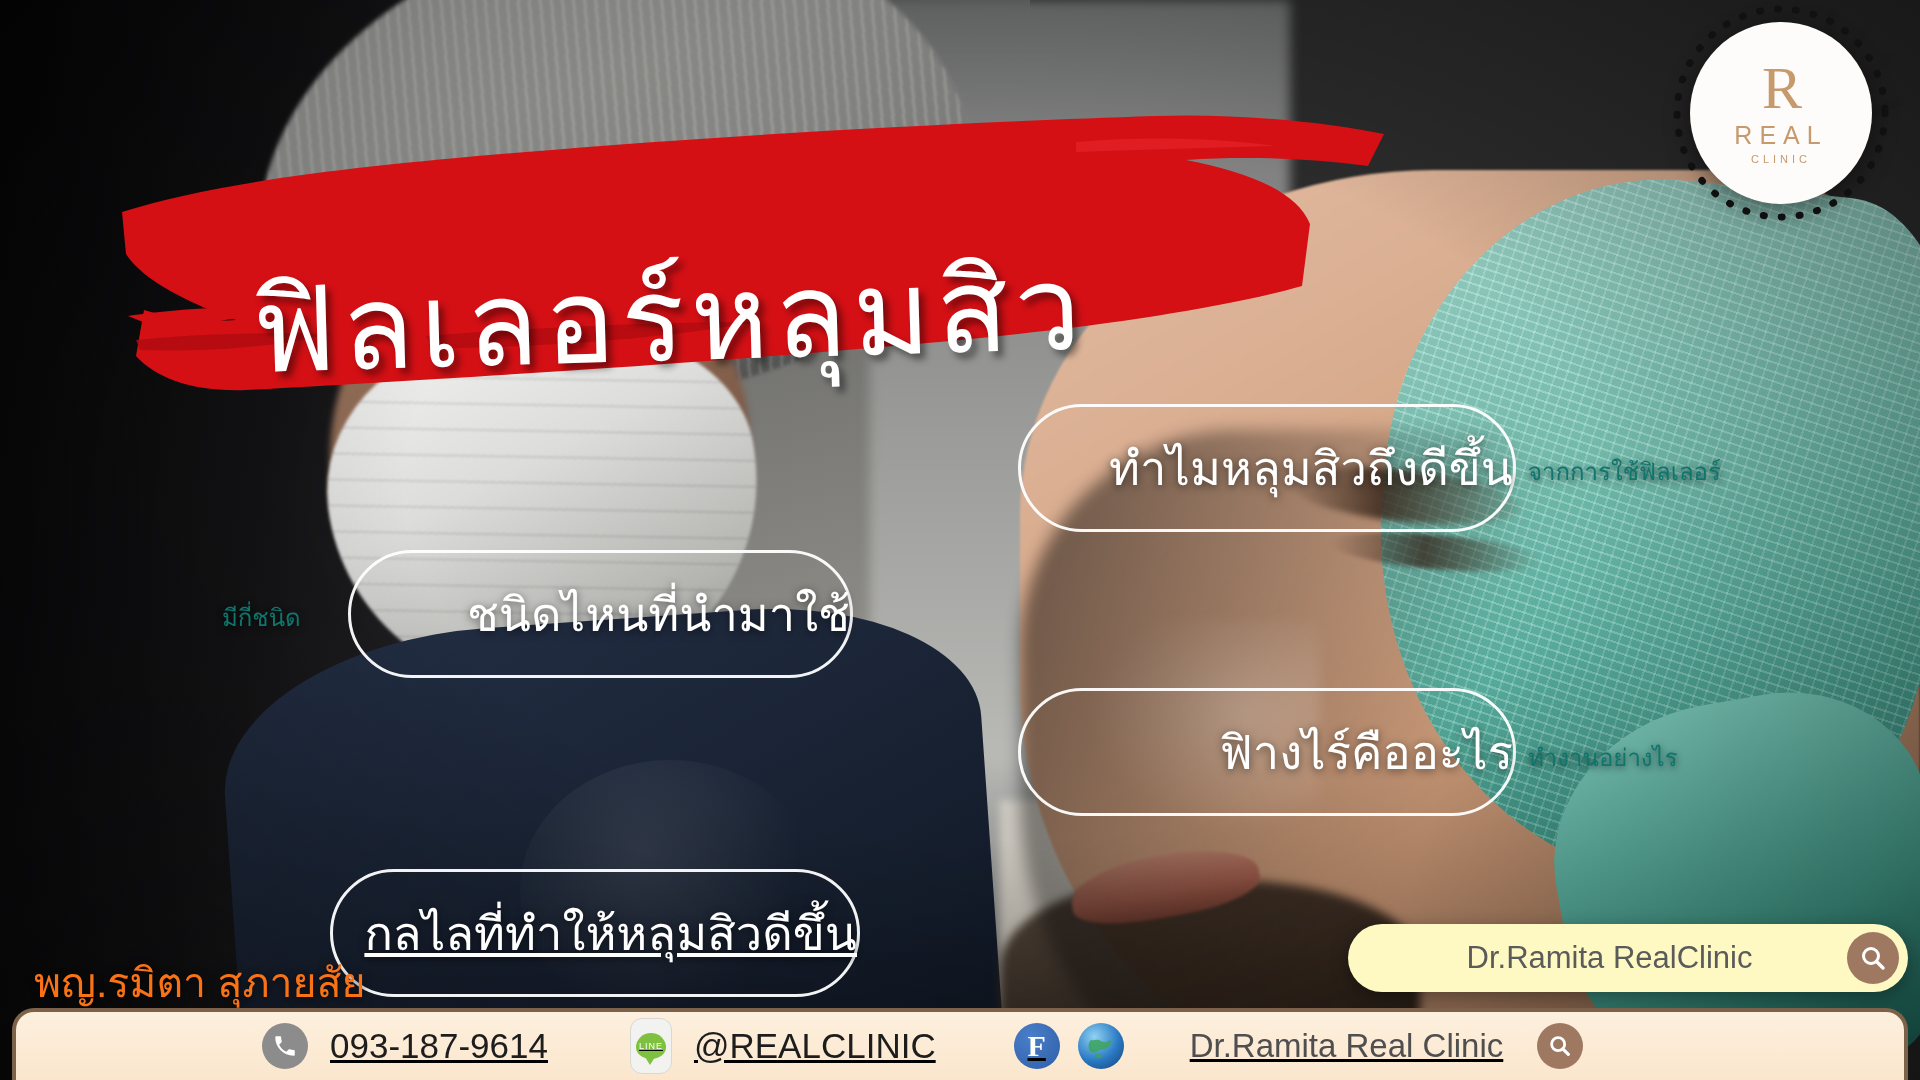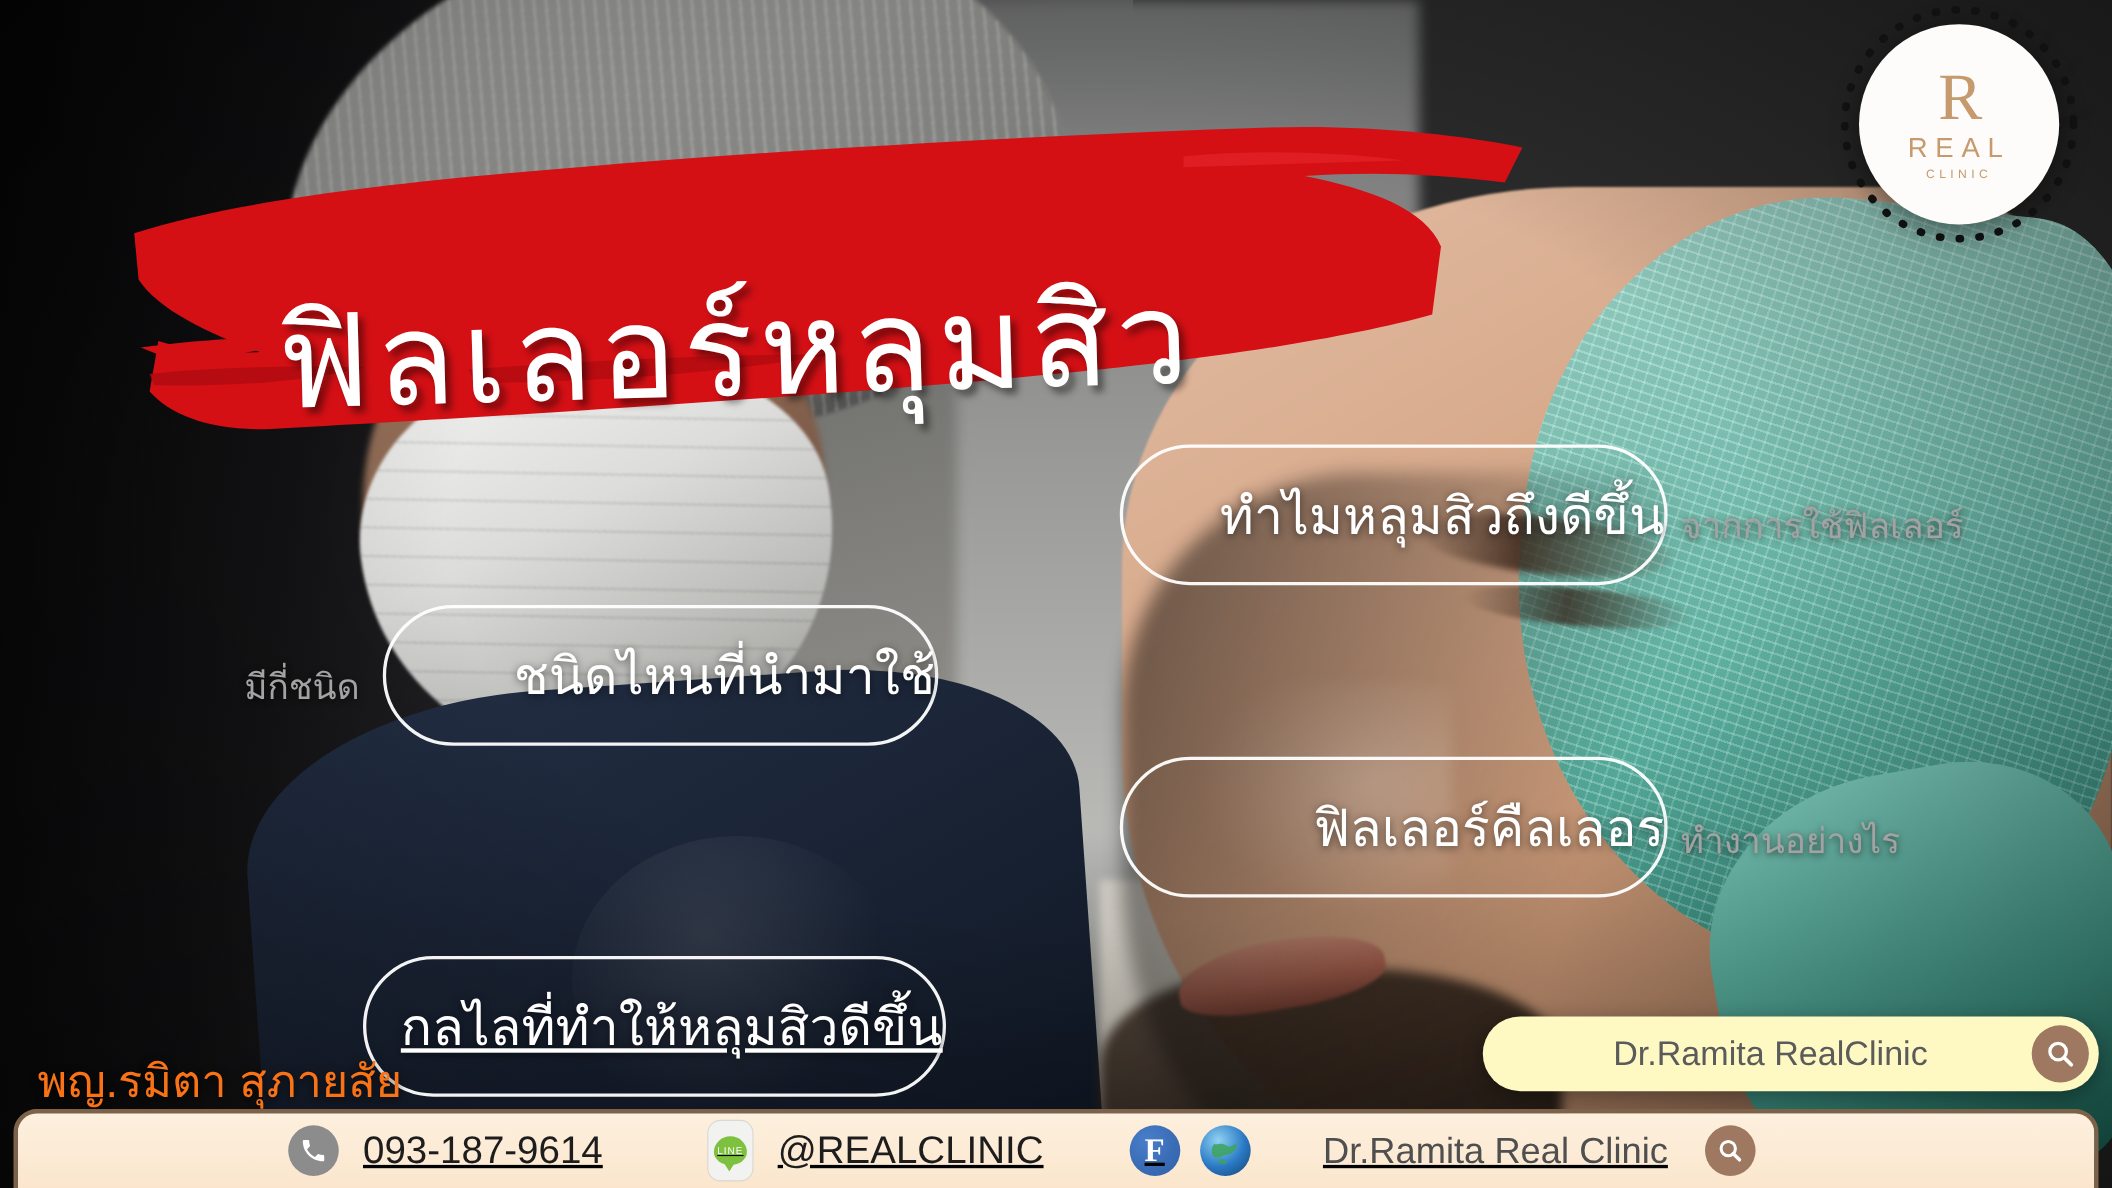--- a/index.html
+++ b/index.html
@@ -108,21 +108,21 @@
   
   .pill{ position:absolute; border:3px solid rgba(255,255,255,.95);
     border-radius:999px; color:#fff; display:flex; align-items:center;
     justify-content:flex-end; text-align:center; white-space:nowrap;
     text-shadow:0 2px 8px rgba(0,0,0,.55); }
   .pill.p1{ left:1018px; top:404px; width:498px; height:128px; font-size:47px; }
   .pill.p2{ left:348px; top:550px; width:505px; height:128px; font-size:47px; }
   .pill.p3{ left:1018px; top:688px; width:498px; height:128px; font-size:47px; }
   .pill.p4{ left:330px; top:869px; width:530px; height:128px; font-size:47px;text-decoration:underline; }
 
-  .side-note{ position:absolute; color:#a3a3a3; font-size:32px; white-space:nowrap;
+  .side-note{ position:absolute; color:#0f766e; font-size:24px; white-space:nowrap;
     text-shadow:0 2px 7px rgba(0,0,0,.6); }
   .sn1{ left:1528px; top:452px; }
   .sn2{ left:222px; top:598px; }
   .sn3{ left:1528px; top:738px; }
 
   .doctor-name{ position:absolute; left:34px; top:950px; color:#f97316; font-size:41px;
     white-space:nowrap; text-shadow:0 2px 8px rgba(0,0,0,.7); }
 
   
   .searchbar{ position:absolute; left:1348px; top:924px; width:560px; height:68px;
@@ -146,21 +146,21 @@
   .f-text.grey{ color:#4f4f4f; font-size:33px; margin-left:66px; }
   .ic-circle{ width:46px; height:46px; border-radius:50%; display:flex;
     align-items:center; justify-content:center; flex:0 0 auto; }
   .ic-phone{ background:#8c8c8c; }
   .ic-fb{ background:radial-gradient(circle at 35% 30%,#4a7ec9,#2f5fa8); color:#fff;
     font-size:30px; font-family:"Liberation Serif",serif; font-weight:bold; }
   .ic-globe{ background:radial-gradient(circle at 36% 30%,#8fd2f2 0%,#2a79c4 55%,#15406e 100%); }
   .ic-search2{ background:#9e7861; width:46px; height:46px; margin-left:34px; }
   .line-badge{ width:42px; height:56px; border-radius:12px; background:#f2f2f0;
     border:1px solid #d8d8d4; display:flex; align-items:center; justify-content:center;
-    flex:0 0 auto;margin-left:13px; }
+    flex:0 0 auto; }
   .line-bub{ width:30px; height:26px; border-radius:50% 50% 50% 50%/55% 55% 45% 45%;
     background:#7ec13f; display:flex; align-items:center; justify-content:center;
     color:#fff; font-size:9px; letter-spacing:1px; position:relative; }
   .line-bub:after{ content:""; position:absolute; bottom:-6px; left:9px;
     border-left:5px solid transparent; border-right:5px solid transparent;
     border-top:8px solid #7ec13f; }
 </style>
 </head>
 <body>
 
@@ -229,21 +229,21 @@
     <span>ทำไมหลุมสิวถึงดีขึ้น</span>
   </div>
   <div class="side-note sn1">จากการใช้ฟิลเลอร์</div>
 
   <div class="pill p2">
     <span>ชนิดไหนที่นำมาใช้</span>
   </div>
   <div class="side-note sn2">มีกี่ชนิด</div>
 
   <div class="pill p3">
-    <span>ฟิลเลอร์คืลเลอร</span>
+    <span>ฟิางไร์คืออะไร</span>
   </div>
   <div class="side-note sn3">ทำงานอย่างไร</div>
 
   <div class="pill p4">
     <span>กลไลที่ทำให้หลุมสิวดีขึ้น</span>
   </div>
 
   <div class="doctor-name">พญ.รมิตา สุภายสัย</div>
 
   <div class="searchbar">

